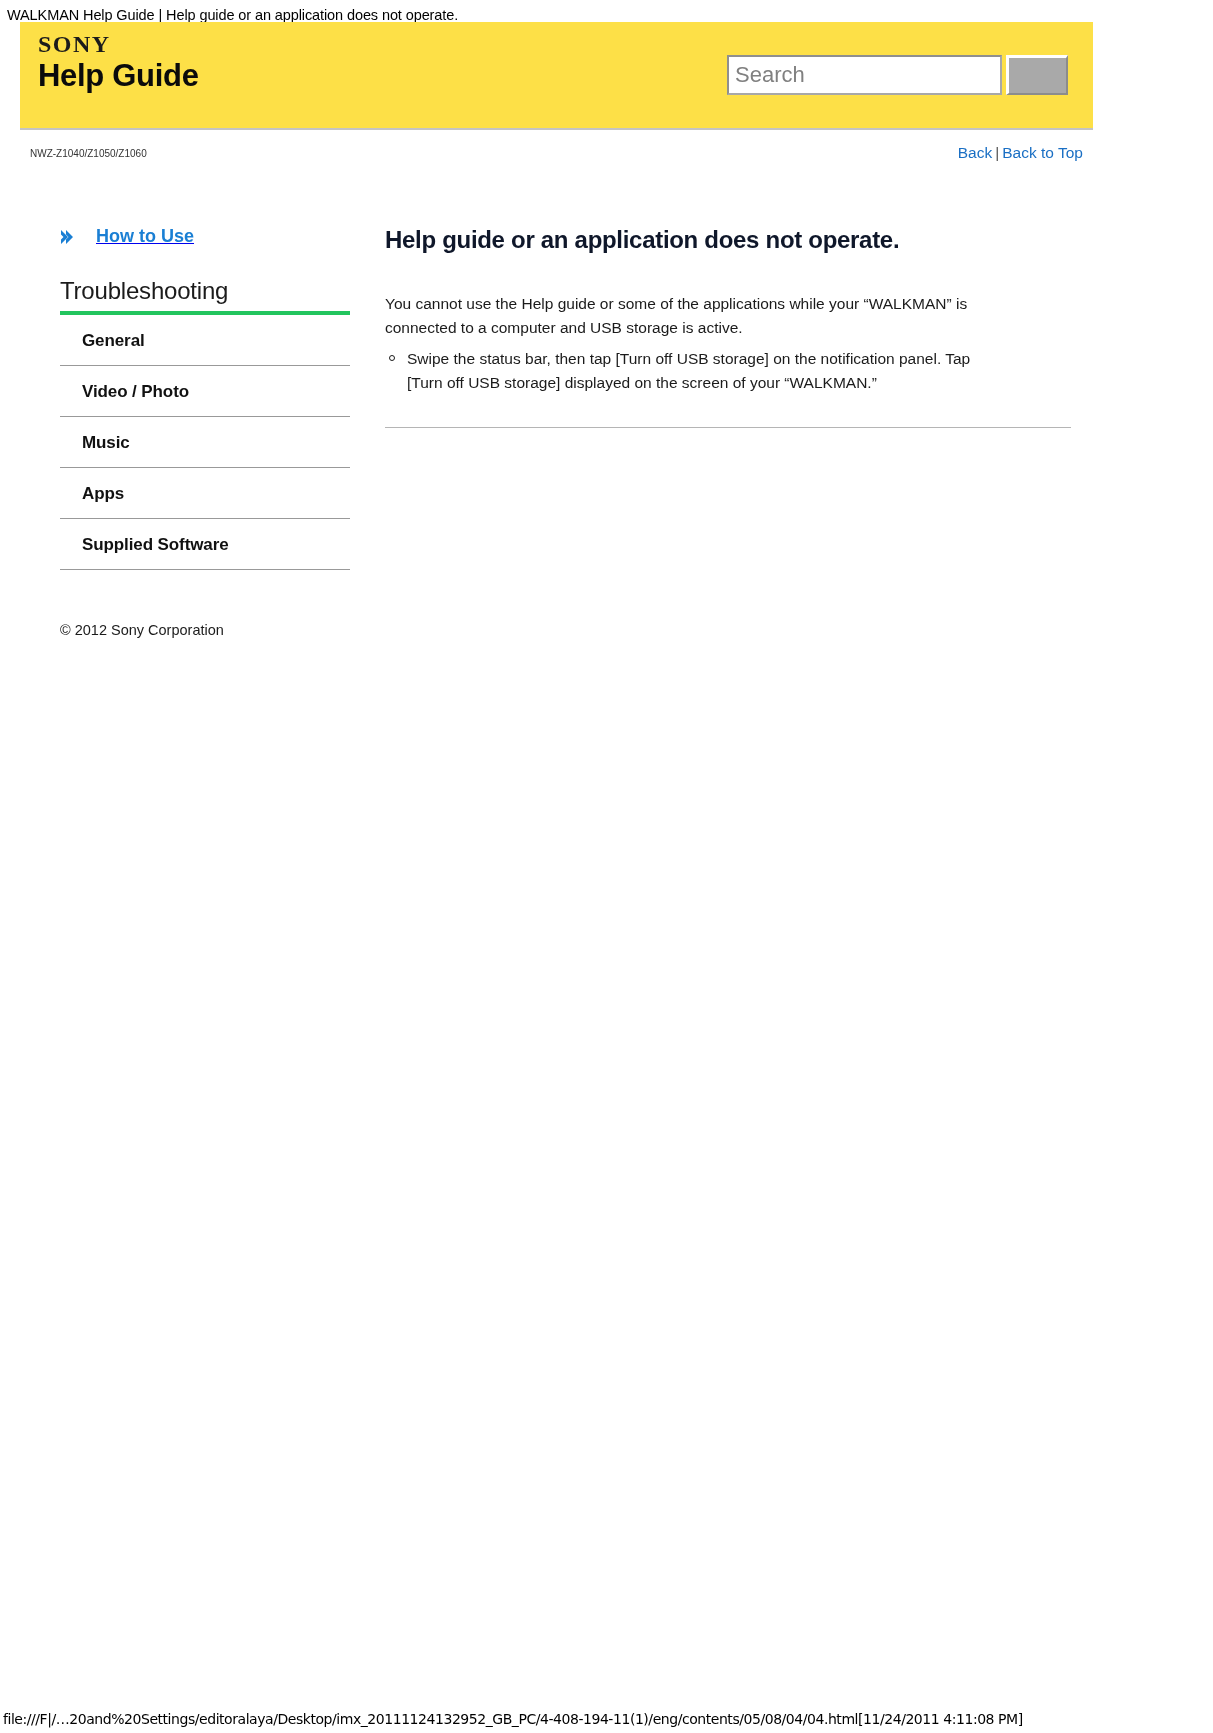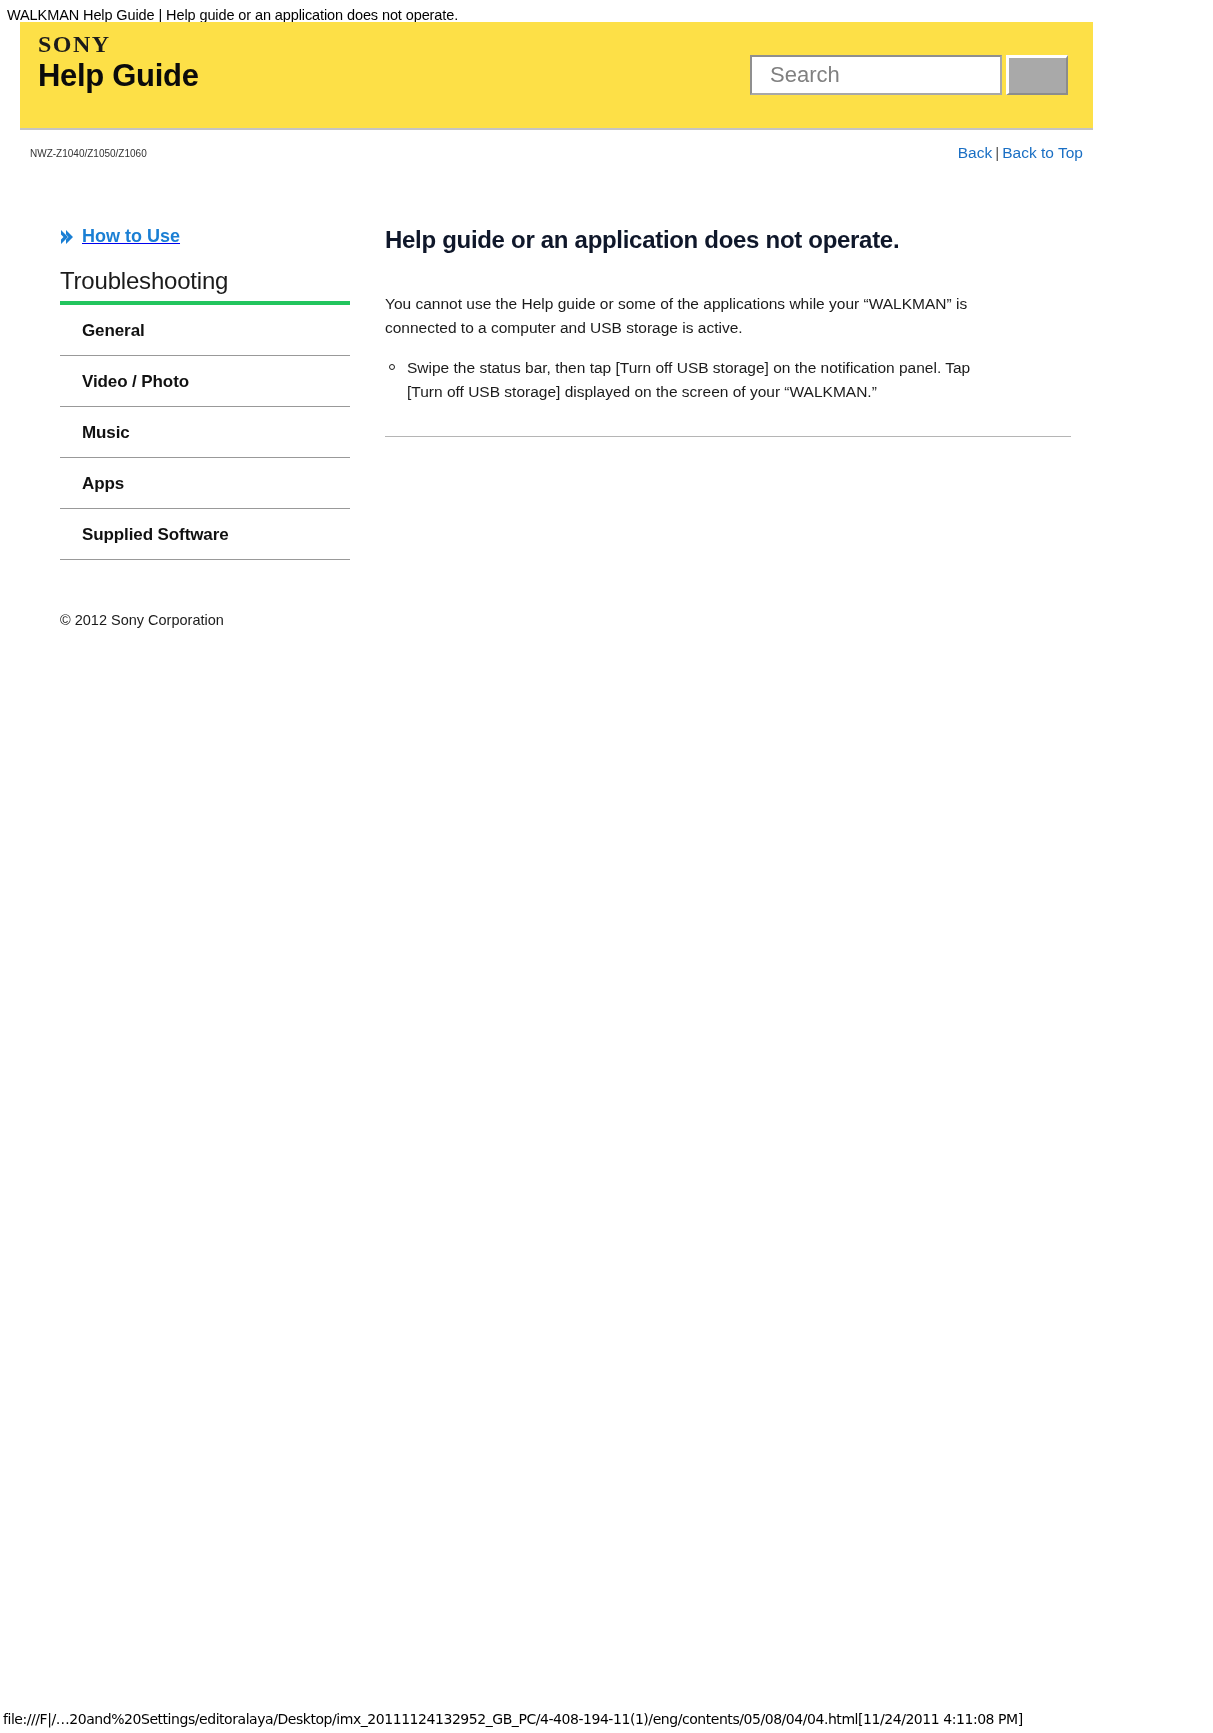--- a/index.html
+++ b/index.html
@@ -73,26 +73,26 @@
   }
   .search-block {
     position: absolute;
     right: 25px;
     top: 50%;
     transform: translateY(-50%);
     display: flex;
     align-items: center;
   }
   .search-input {
-    width: 252px;
+    width: 275px;
     height: 40px;
     font-family: "Liberation Sans", sans-serif;
     font-size: 22px;
     color: #555;
-    padding: 0 18px;
+    padding: 0 6px;
     background: #ffffff;
     border: 2px solid #a8a8a8;
     border-top-color: #8f8f8f;
     border-left-color: #8f8f8f;
     outline: none;
   }
   .search-input::placeholder { color: #808080; opacity: 1; }
   .search-button {
     width: 62px;
     height: 40px;
@@ -133,22 +133,22 @@
     padding-top: 64px;
   }
   .sidebar {
     width: 330px;
     flex: 0 0 330px;
     padding-left: 40px;
   }
   .howto-link {
     display: flex;
     align-items: center;
-    gap: 6px;
-    margin-bottom: 20px;
+    gap: 20px;
+    margin-bottom: 30px;
     text-align: right;
   }
   .chevron-icon {
     display: inline-block;
     width: 16px;
     height: 16px;
     flex: 0 0 16px;
   }
   .howto-label {
     color: #1a7fd4;
@@ -206,21 +206,21 @@
   }
   .article-body p { margin: 0; }
   .bullet-list {
     list-style: none;
     margin: 4px 0 0 0;
     padding: 0;
   }
   .bullet-list li {
     position: relative;
     padding-left: 22px;
-    margin-top: 16px;
+    margin-top: 7px;
   }
   .bullet-marker {
     position: absolute;
     left: 4px;
     top: 8px;
     width: 6px;
     height: 6px;
     border: 1.5px solid #1b1b1b;
     border-radius: 50%;
   }

